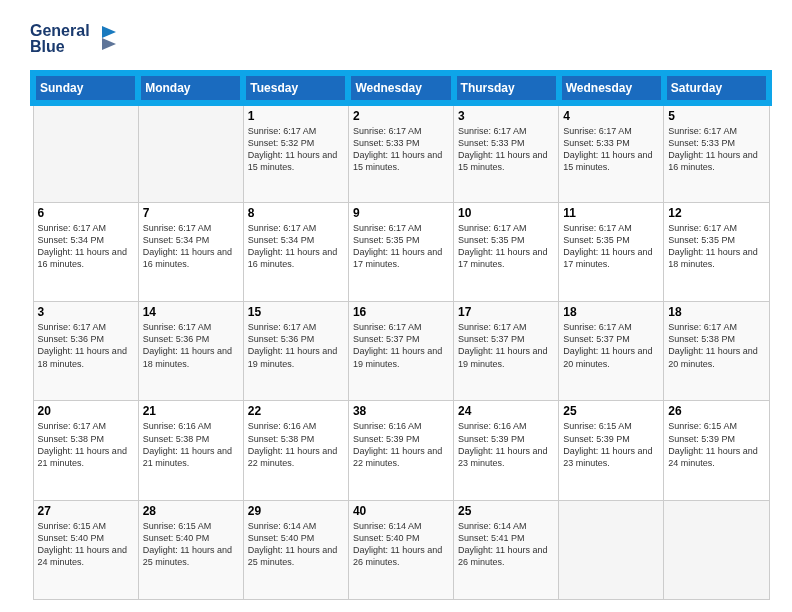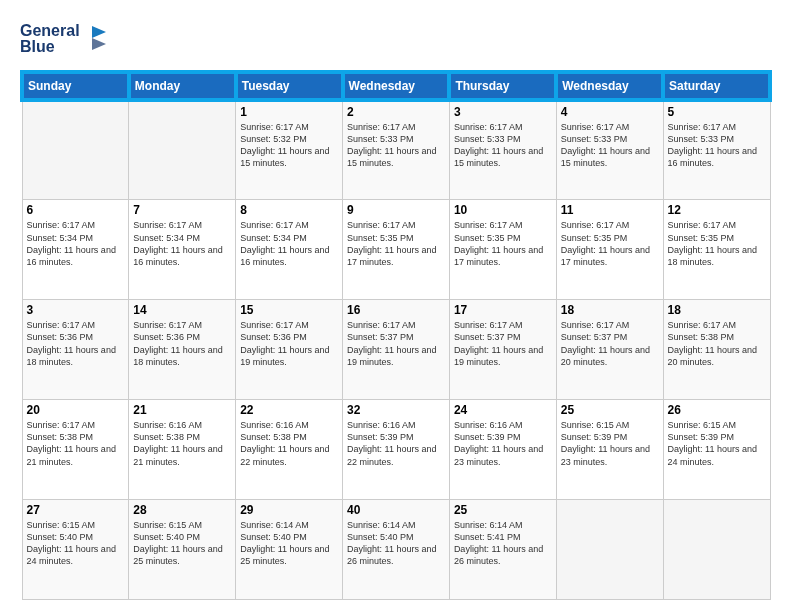--- a/index.html
+++ b/index.html
@@ -6,21 +6,21 @@
     body {
       font-family: Arial, sans-serif;
       background: #fff;
       width: 792px;
       height: 612px;
       overflow: hidden;
     }
     .page {
       width: 792px;
       height: 612px;
-      padding: 18px 20px 12px 20px;
+      padding: 18px 20px 12px 30px;
       display: flex;
       flex-direction: column;
     }
     .header {
       display: flex;
       justify-content: space-between;
       align-items: flex-start;
       margin-bottom: 8px;
     }
     .logo {
@@ -48,21 +48,21 @@
       width: 100%;
       table-layout: fixed;
     }
     .calendar th {
       background-color: #1a6bbf;
       color: #fff;
       font-size: 12px;
       font-weight: bold;
       padding: 5px 4px;
       text-align: left;
-      border: 4px solid #0ea5e9;
+      border: 6px solid #0ea5e9;
     }
     .calendar td {
       vertical-align: top;
       border: 1px solid #ccc;
       padding: 3px 4px;
       font-size: 9.5px;
       color: #333;
       background: #fff;
       height: 88px;
     }
@@ -211,21 +211,21 @@
           </td>
           <td>
             <span class="day-num">21</span>
             <div class="cell-text">Sunrise: 6:16 AM<br>Sunset: 5:38 PM<br>Daylight: 11 hours and 21 minutes.</div>
           </td>
           <td>
             <span class="day-num">22</span>
             <div class="cell-text">Sunrise: 6:16 AM<br>Sunset: 5:38 PM<br>Daylight: 11 hours and 22 minutes.</div>
           </td>
           <td>
-            <span class="day-num">32</span>
+            <span class="day-num">38</span>
             <div class="cell-text">Sunrise: 6:16 AM<br>Sunset: 5:39 PM<br>Daylight: 11 hours and 22 minutes.</div>
           </td>
           <td>
             <span class="day-num">24</span>
             <div class="cell-text">Sunrise: 6:16 AM<br>Sunset: 5:39 PM<br>Daylight: 11 hours and 23 minutes.</div>
           </td>
           <td>
             <span class="day-num">25</span>
             <div class="cell-text">Sunrise: 6:15 AM<br>Sunset: 5:39 PM<br>Daylight: 11 hours and 23 minutes.</div>
           </td>

